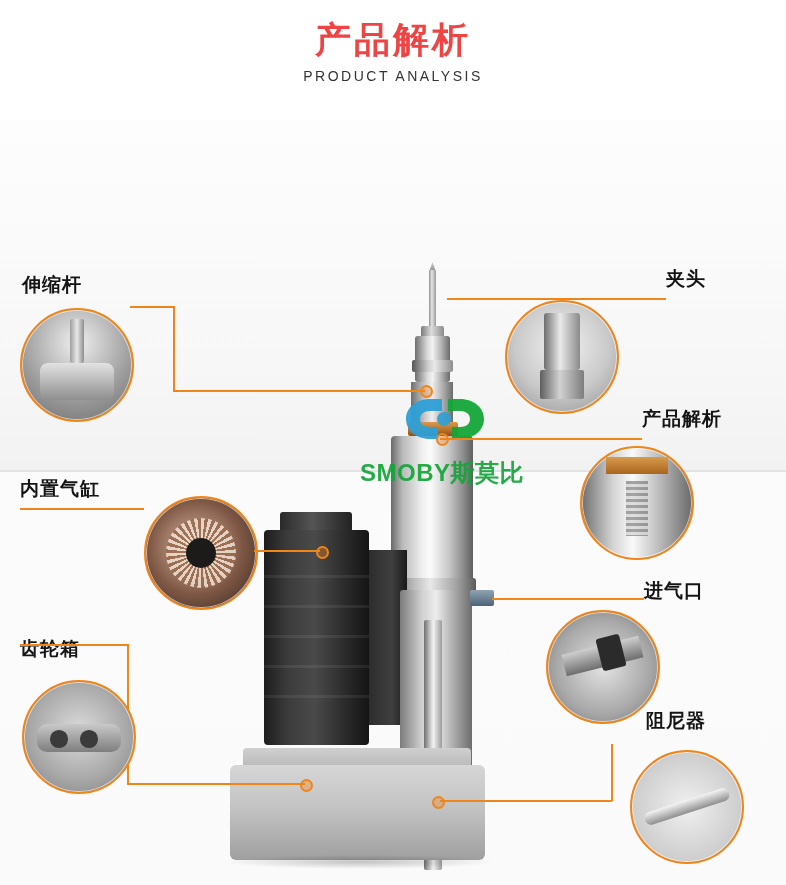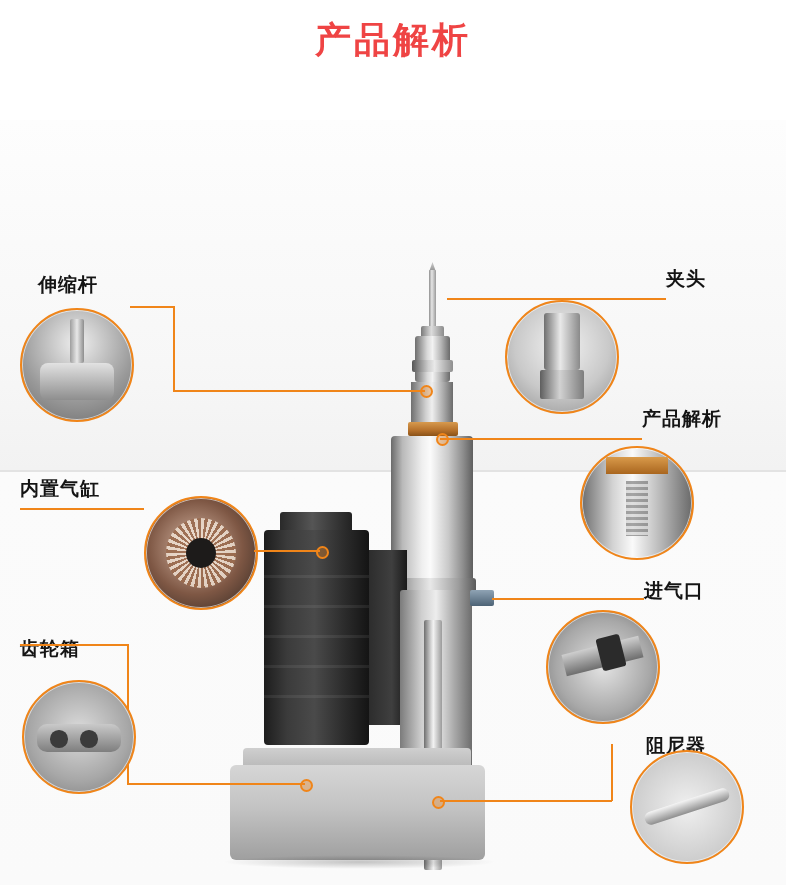--- a/index.html
+++ b/index.html
@@ -272,20 +272,21 @@
     border-radius:6px;transform:rotate(-18deg);
   }
 </style>
 </head>
 <body>
 
 <div class="page">
 
   <div class="header">
     <div class="title-cn">产品解析</div>
+    <div class="title-en">PRODUCT ANALYSIS</div>
   </div>
 
   <div class="photo">
     <div class="bg-upper"></div>
     <div class="bg-seam"></div>
     <div class="bg-lower"></div>
 
     <div class="machine">
       <div class="bit-tip"></div>
       <div class="bit"></div>
@@ -310,22 +311,30 @@
       <div class="rod"></div>
       <div class="rod-end"></div>
 
       <div class="base-top"></div>
       <div class="base"></div>
       <div class="base-shadow"></div>
 
       <div class="fitting"></div>
     </div>
 
-
-    <div class="callout-label" style="left:38px;top:152px;">伸缩杆</div>
+    <div class="watermark">
+      <svg width="180" height="80" viewBox="0 0 180 80">
+        <path d="M78 14c-14 0-24 9-24 20s10 20 24 20h8V42h-8c-6 0-10-3-10-8s4-8 10-8h12V14z" fill="#2e9fd6" opacity="0.95"></path>
+        <path d="M96 14v12h12c6 0 10 3 10 8s-4 8-10 8h-8v12h8c14 0 24-9 24-20s-10-20-24-20z" fill="#13a538" opacity="0.95"></path>
+        <circle cx="92" cy="34" r="7" fill="#2e9fd6" opacity="0.9"></circle>
+      </svg>
+      <div class="wm-text">SMOBY斯莫比</div>
+    </div>
+
+    <div class="callout-label" style="left:22px;top:152px;">伸缩杆</div>
     <div class="bubble art-telescopic" style="left:20px;top:188px;width:110px;height:110px;"></div>
     <div class="lead h" style="left:130px;top:186px;width:44px;"></div>
     <div class="lead v" style="left:173px;top:186px;height:84px;"></div>
     <div class="lead h" style="left:173px;top:270px;width:252px;"></div>
     <div class="dot" style="left:420px;top:265px;"></div>
 
     <div class="callout-label" style="left:666px;top:146px;">夹头</div>
     <div class="lead h" style="left:447px;top:178px;width:219px;"></div>
     <div class="bubble art-chuck" style="left:505px;top:180px;width:110px;height:110px;"></div>
 
@@ -344,20 +353,20 @@
     <div class="lead h" style="left:20px;top:524px;width:108px;"></div>
     <div class="lead v" style="left:127px;top:524px;height:140px;"></div>
     <div class="lead h" style="left:127px;top:663px;width:178px;"></div>
     <div class="dot" style="left:300px;top:659px;"></div>
     <div class="bubble art-gearbox" style="left:22px;top:560px;width:110px;height:110px;"></div>
 
     <div class="callout-label" style="left:644px;top:458px;font-family:Liberation Serif, serif;">进气口</div>
     <div class="lead h" style="left:492px;top:478px;width:152px;"></div>
     <div class="bubble art-airinlet" style="left:546px;top:490px;width:110px;height:110px;"></div>
 
-    <div class="callout-label" style="left:646px;top:613px;">阻尼器</div>
+    <div class="callout-label" style="left:646px;top:588px;">阻尼器</div>
     <div class="lead h" style="left:440px;top:680px;width:172px;"></div>
     <div class="lead v" style="left:611px;top:624px;height:57px;"></div>
     <div class="dot" style="left:432px;top:676px;"></div>
     <div class="bubble art-damper" style="left:630px;top:630px;width:110px;height:110px;"></div>
 
   </div>
 </div>
 
 </body></html>

